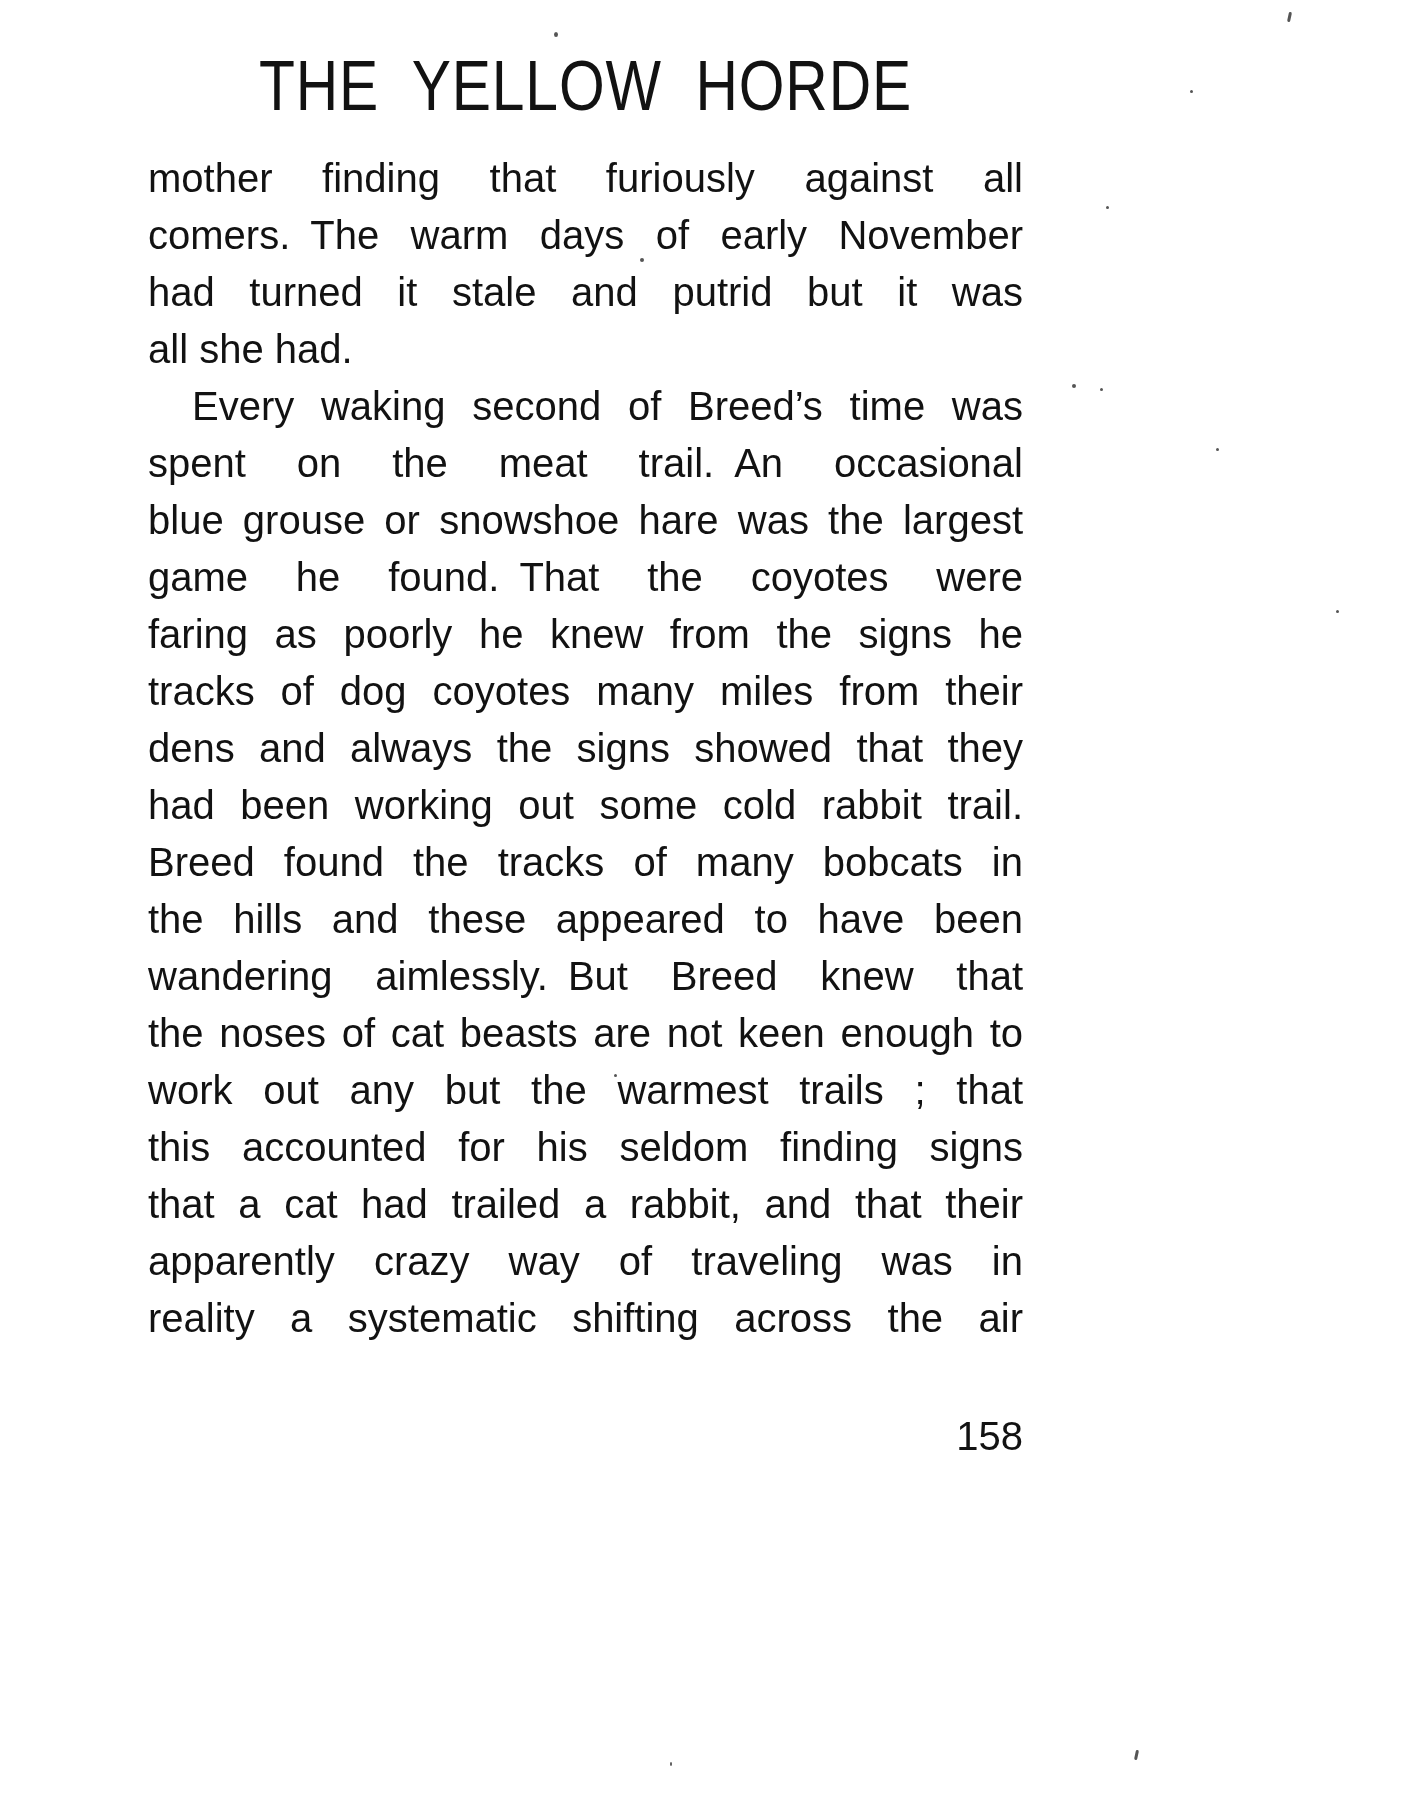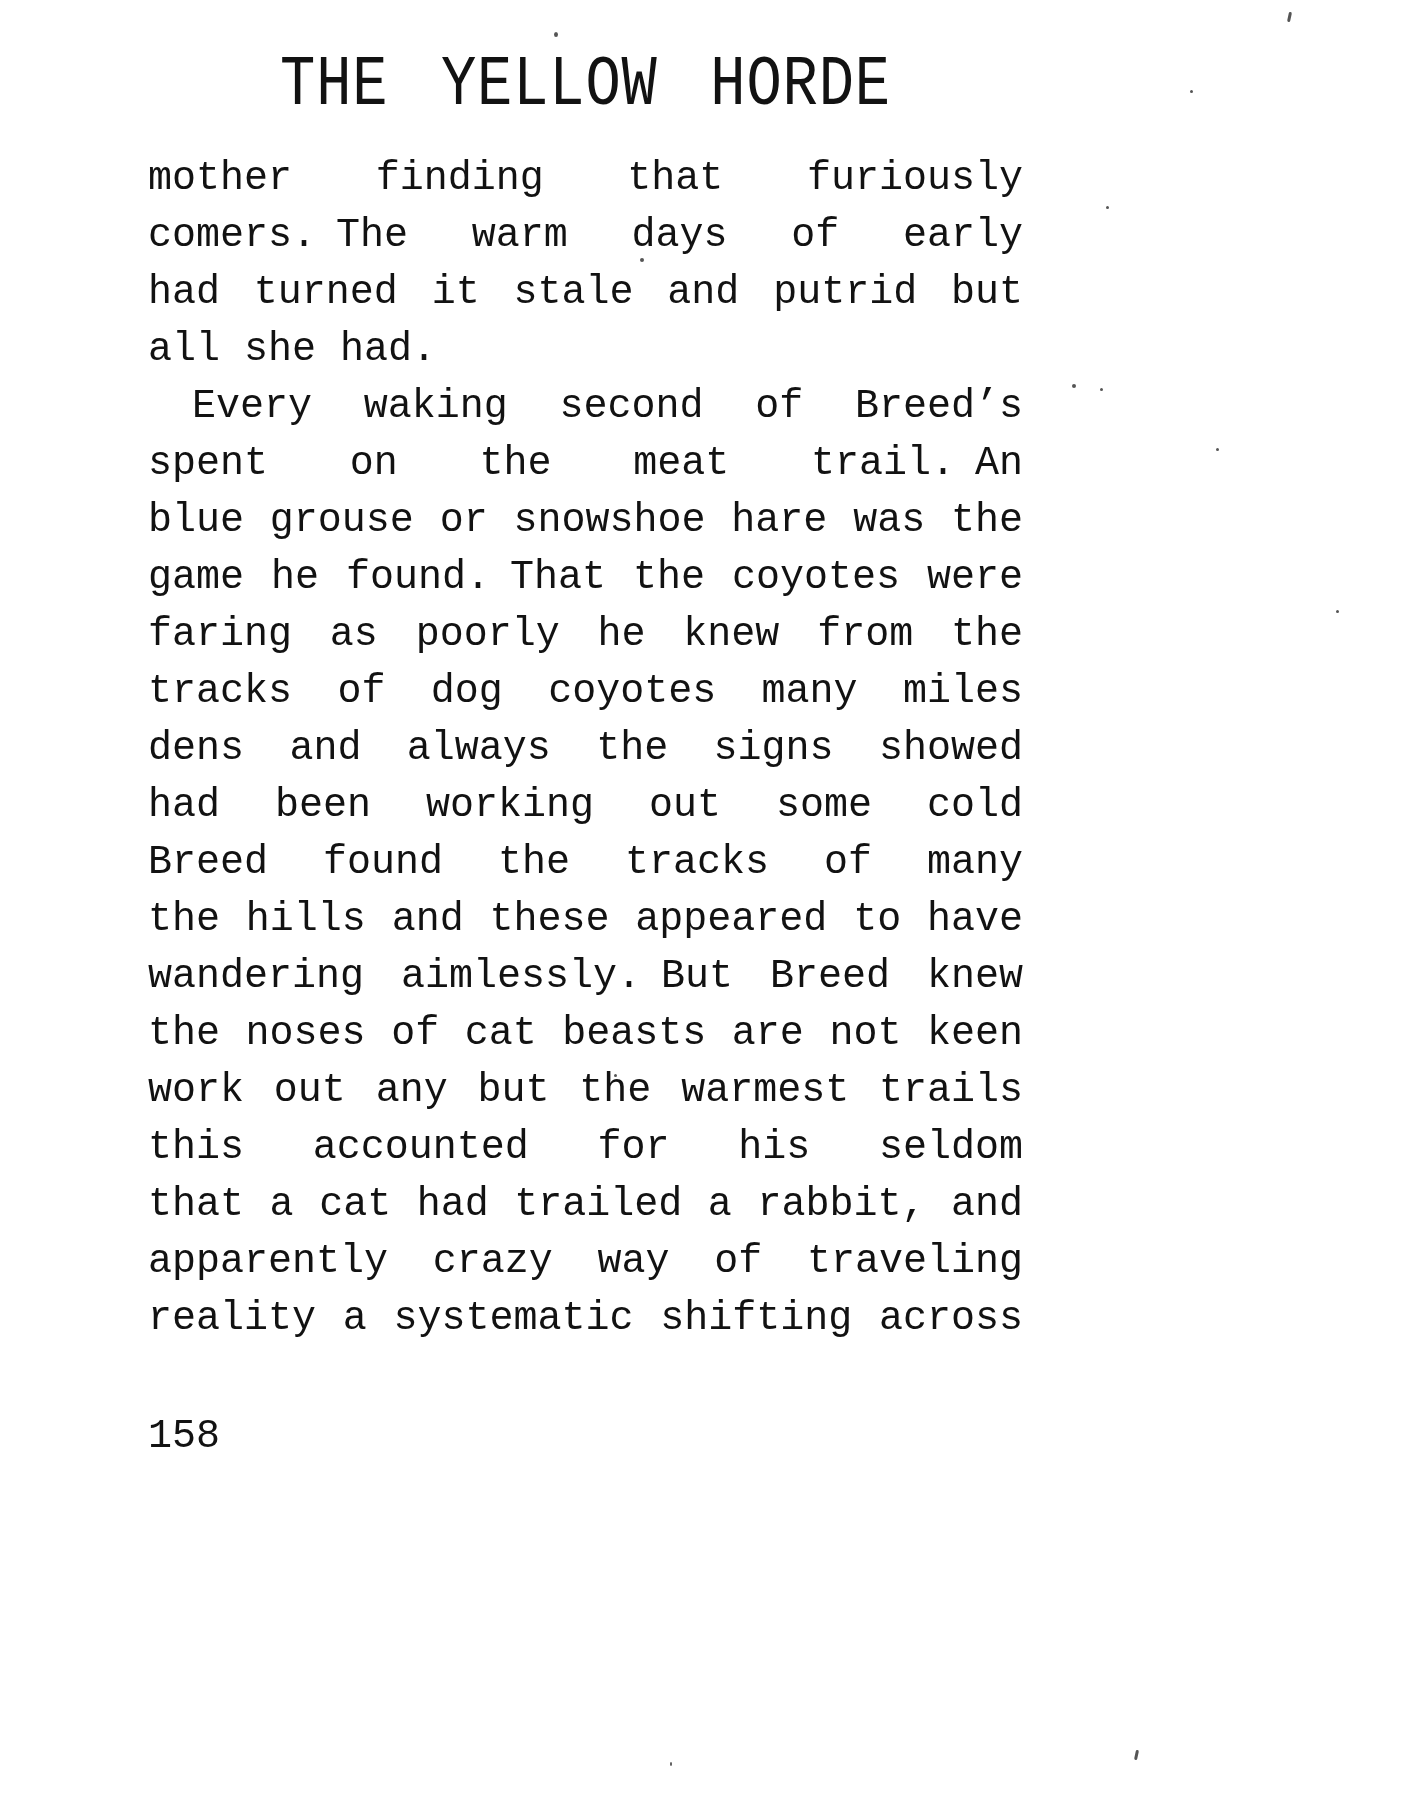--- a/index.html
+++ b/index.html
@@ -6,21 +6,21 @@
     margin: 0;
     padding: 0;
     background: #ffffff;
   }
   .page {
     position: relative;
     width: 1416px;
     height: 1816px;
     background: #ffffff;
     overflow: hidden;
-    font-family: Liberation Mono, monospace;
+    font-family: Liberation Sans, sans-serif;
     color: #121212;
   }
   .running-head {
     position: absolute;
     top: 50px;
     left: 148px;
     width: 875px;
     height: 72px;
     line-height: 72px;
     text-align: center;
@@ -54,21 +54,21 @@
   .line.indent {
     text-indent: 44px;
   }
   .page-number {
     position: absolute;
     top: 1408px;
     left: 148px;
     width: 875px;
     height: 57px;
     line-height: 57px;
-    text-align: left;
+    text-align: right;
     font-size: 40px;
   }
   
   .speck {
     position: absolute;
     background: #2b2b2b;
     border-radius: 50%;
     opacity: 0.8;
   }
   .speck.mark { border-radius: 2px; transform: rotate(12deg); }

